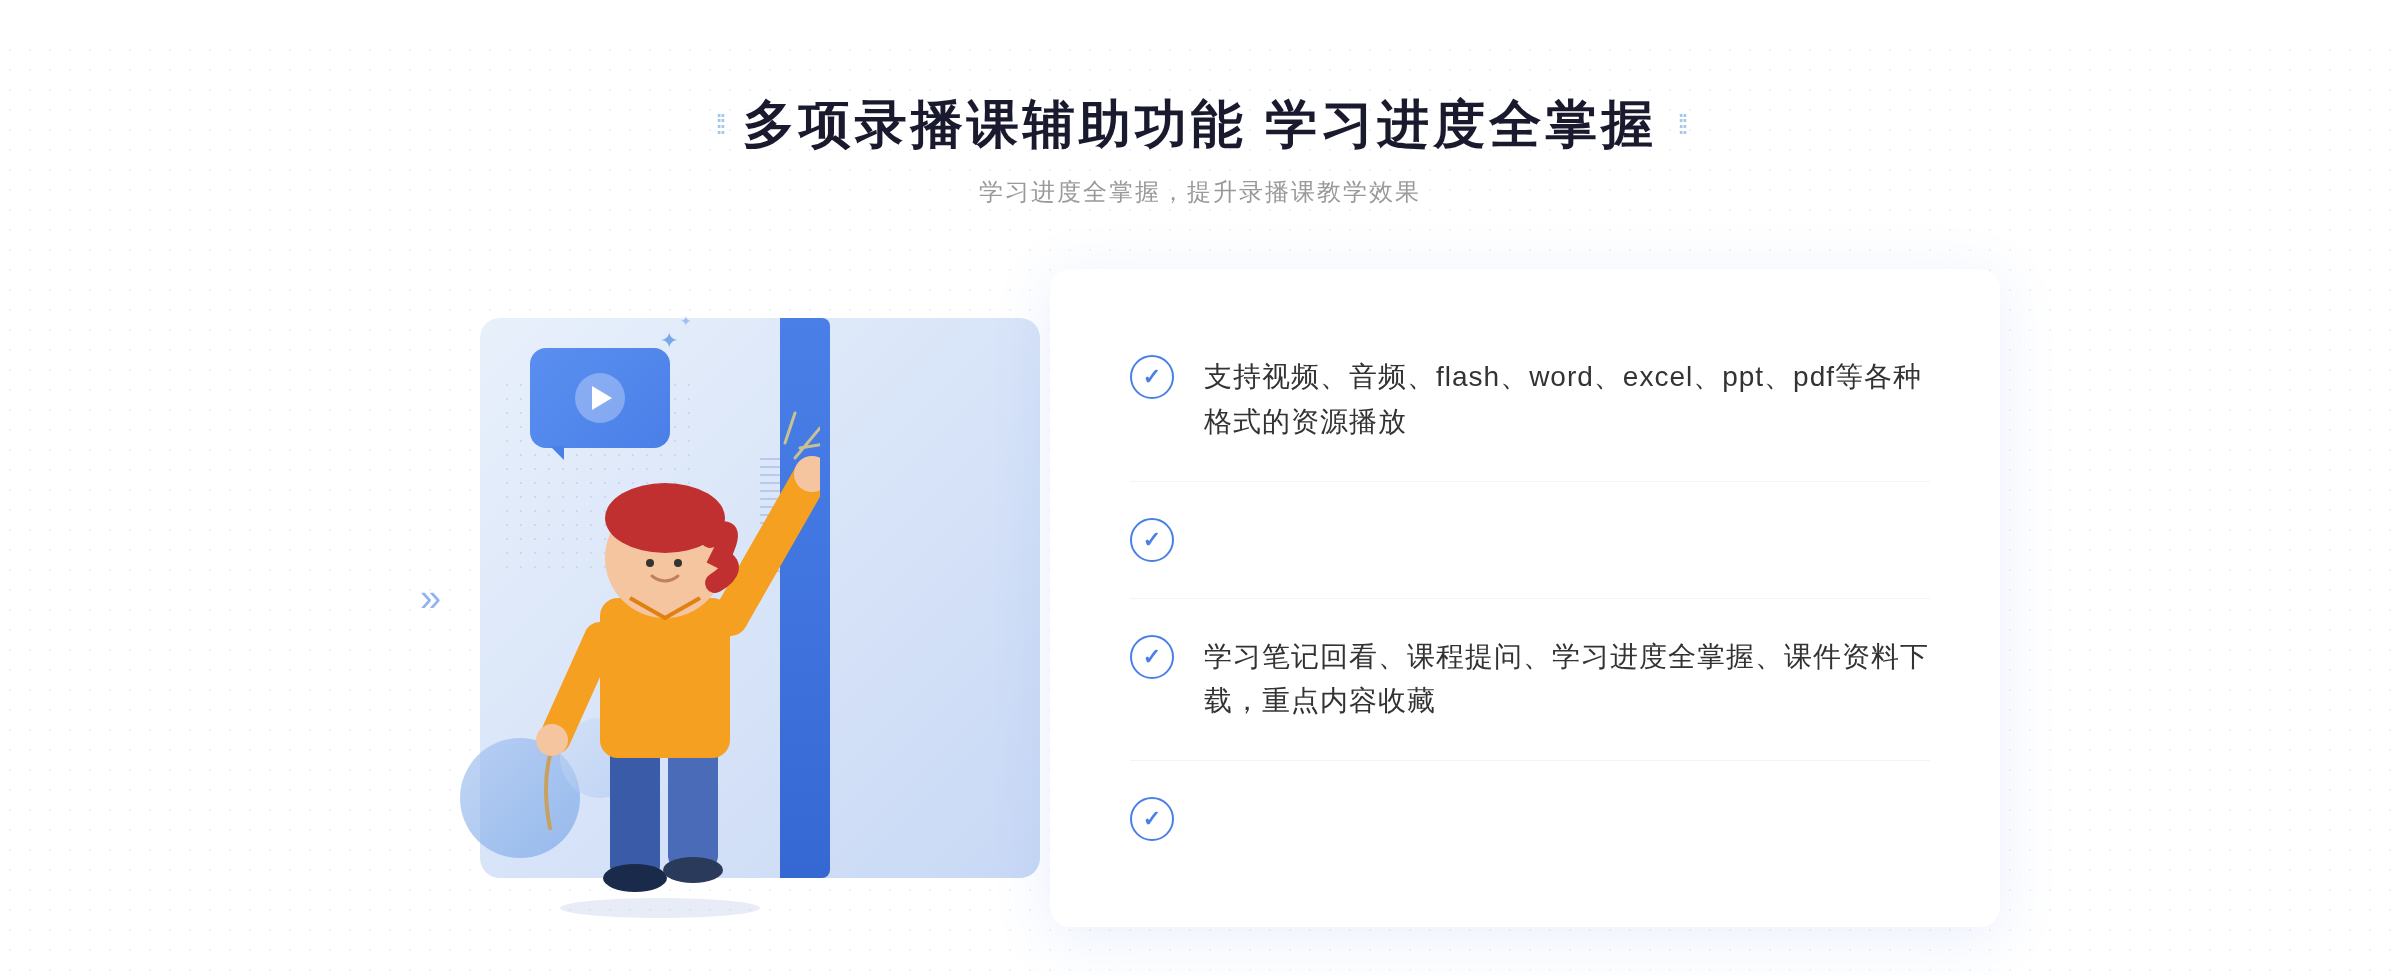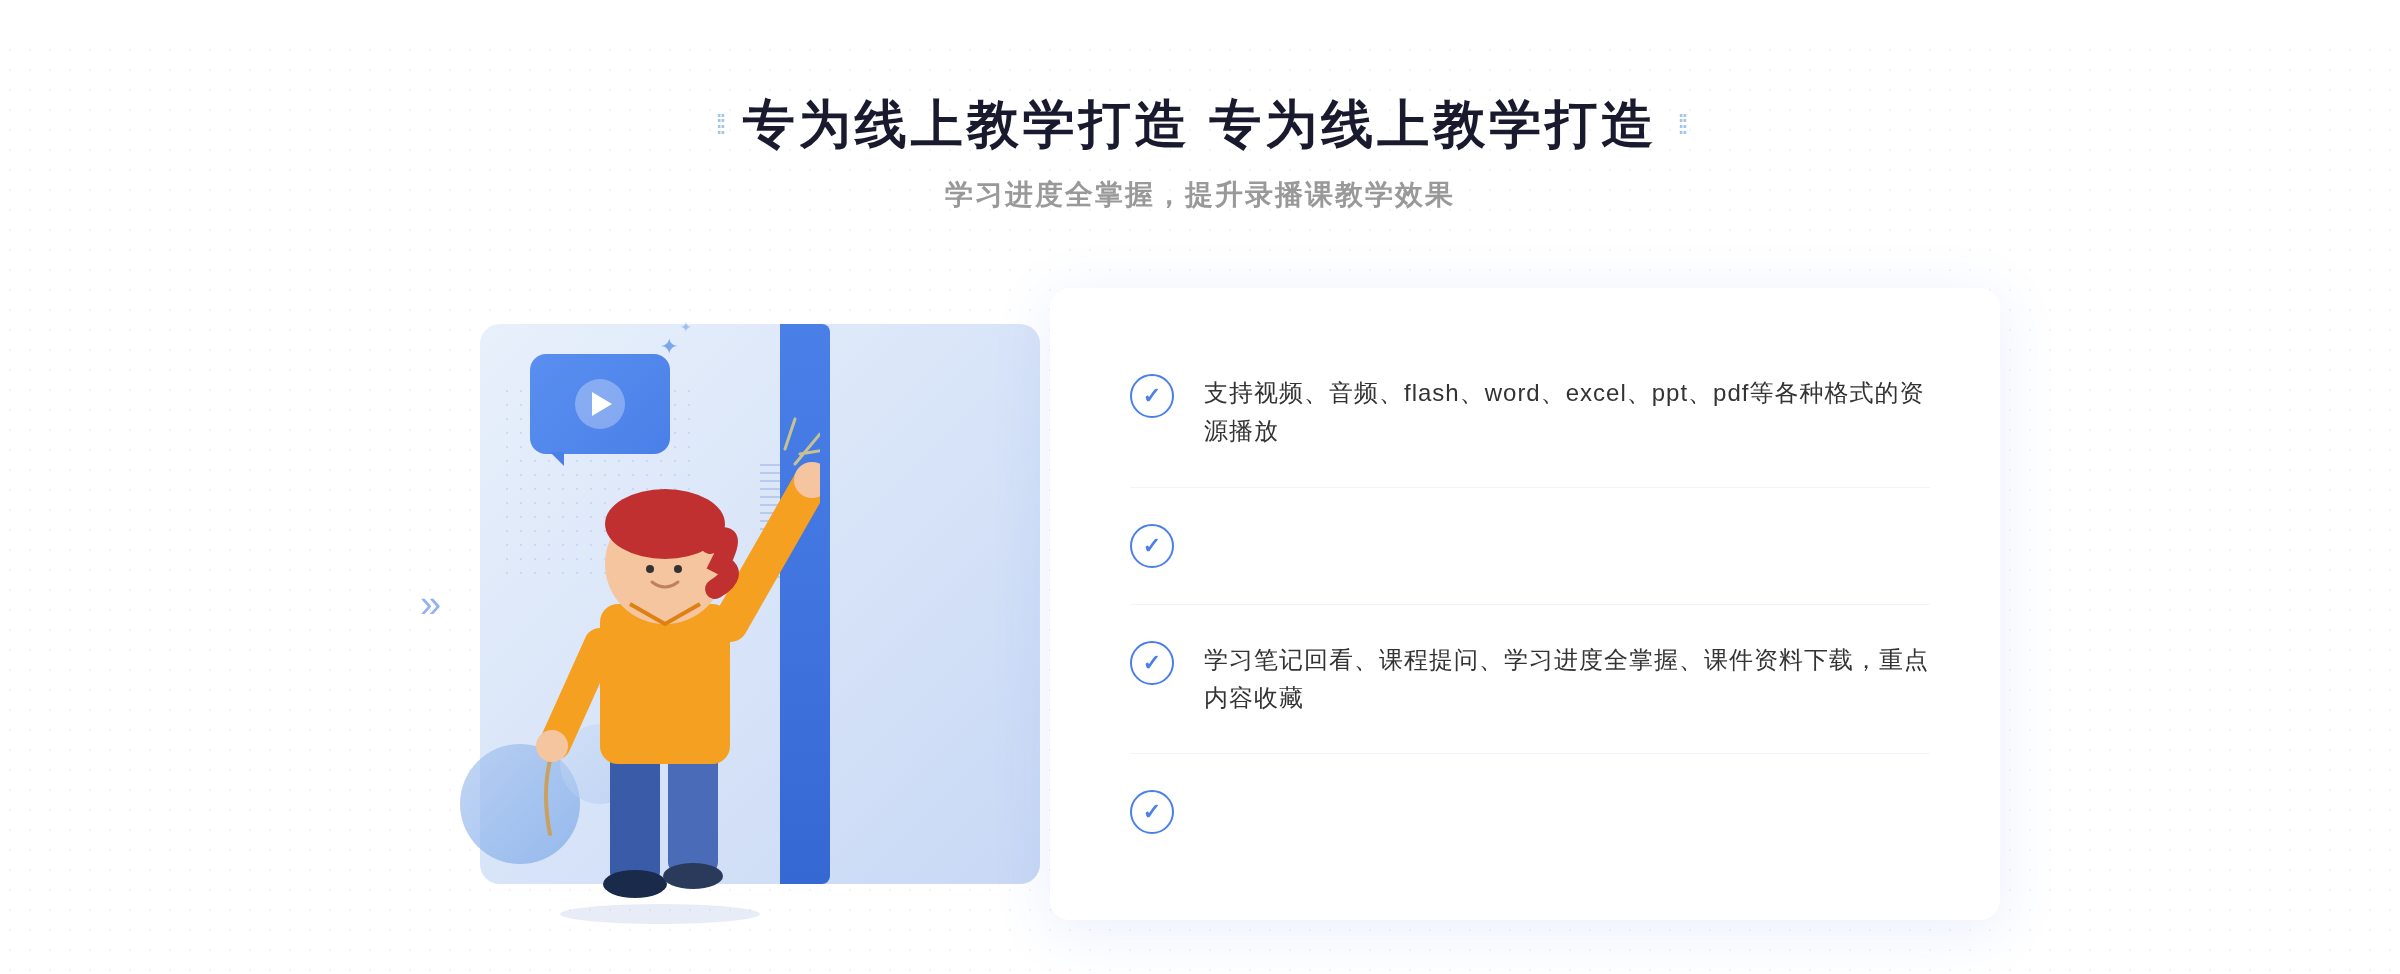--- a/index.html
+++ b/index.html
@@ -68,23 +68,23 @@
     }
 
     .main-title {
       font-size: 52px;
       font-weight: 700;
       color: #1a1a2e;
       letter-spacing: 4px;
     }
 
     .subtitle {
-      font-size: 28px;
+      font-size: 24px;
       color: #999;
-      font-weight: 700;
+      font-weight: 400;
       letter-spacing: 2px;
     }
 
     .content-wrapper {
       display: flex;
       align-items: center;
       justify-content: center;
       gap: 0;
       position: relative;
       z-index: 1;
@@ -319,36 +319,36 @@
     }
 
     .check-mark {
       color: #4a7fe8;
       font-size: 22px;
       font-weight: 600;
       line-height: 1;
     }
 
     .feature-text {
-      font-size: 24px;
+      font-size: 28px;
       color: #333;
       line-height: 1.6;
       font-weight: 400;
       letter-spacing: 1px;
     }
   </style>
 </head>
 <body>
 
 <div class="page-container">
 
   <div class="header">
     <div class="title-row">
       <span class="title-decoration">⁞⁞</span>
-      <h1 class="main-title">专为线上教学打造 专为线上教学打造</h1>
+      <h1 class="main-title">多项录播课辅助功能 学习进度全掌握</h1>
       <span class="title-decoration">⁞⁞</span>
     </div>
     <p class="subtitle">学习进度全掌握，提升录播课教学效果</p>
   </div>
 
   <div class="content-wrapper">
 
     <div class="illustration-container">
 
       <div class="bg-card"></div>

